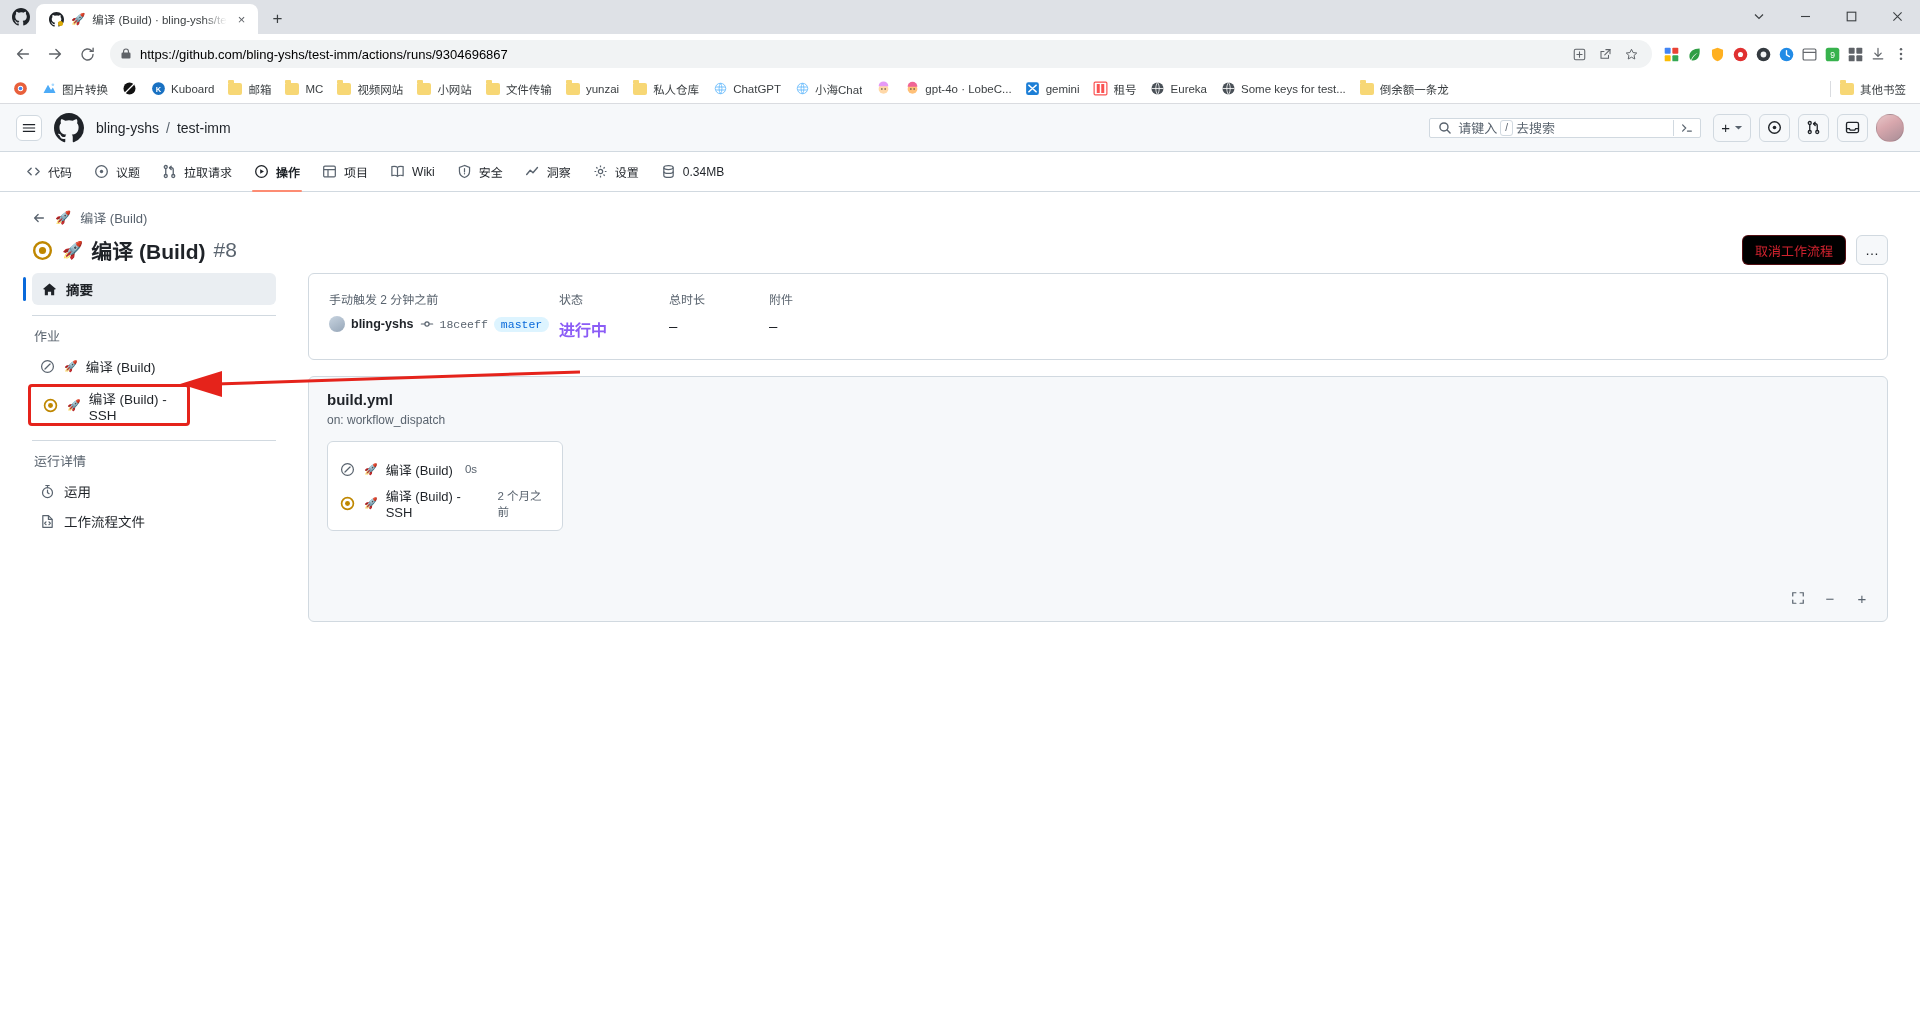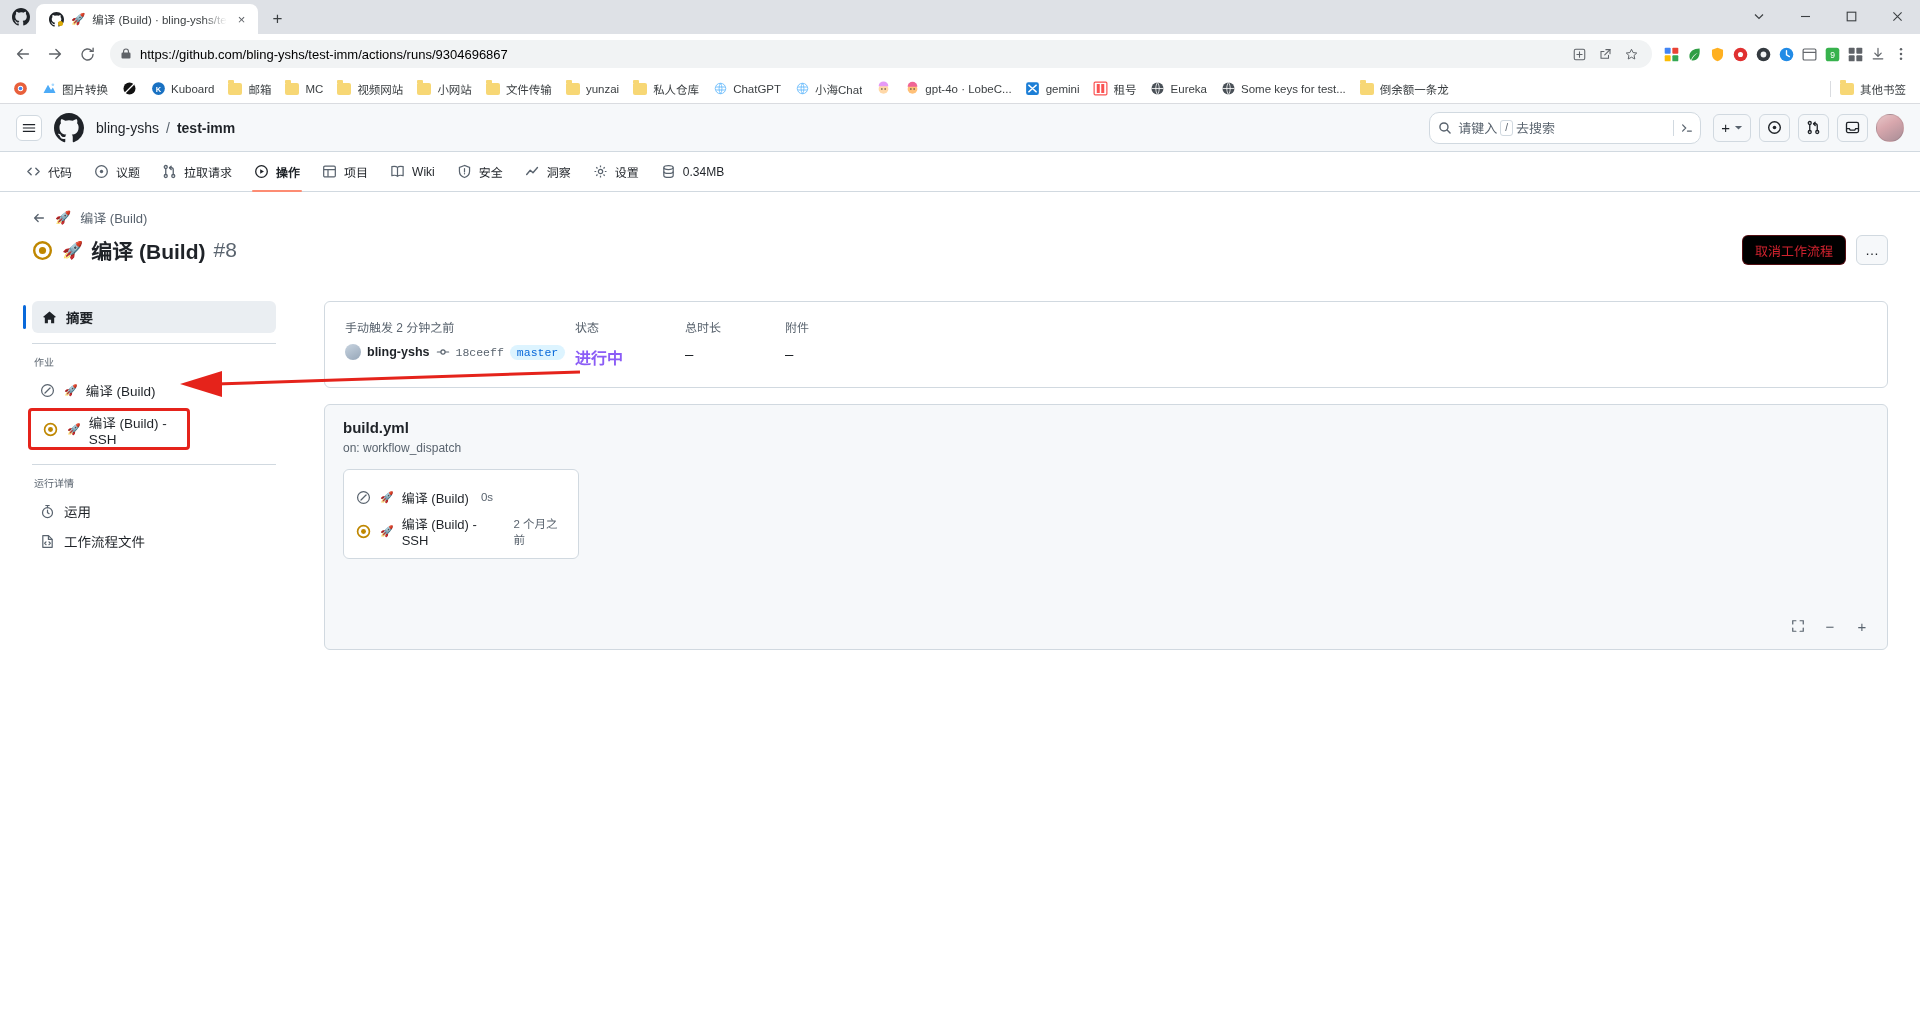--- a/index.html
+++ b/index.html
@@ -87,24 +87,24 @@
   .gh-header {
     height: 48px; background: #f6f8fa; border-bottom: 1px solid #d1d9e0;
     display: flex; align-items: center; padding: 0 16px; gap: 12px; flex: 0 0 48px;
   }
   .hamburger { width: 26px; height: 26px; border: 1px solid #d1d9e0; border-radius: 6px;
     display: flex; align-items: center; justify-content: center; background: #fff; }
   .gh-mark { width: 30px; height: 30px; display: flex; align-items: center; justify-content: center; }
   .breadcrumb { display: flex; align-items: center; gap: 7px; font-size: 14px; color: #1f2328; }
   .bc-owner { color: #1f2328; }
   .bc-slash { color: #59636e; }
-  .bc-repo { font-weight: bold; color: #1f2328; }
+  .bc-repo { font-weight: normal; color: #1f2328; }
   .hdr-spacer { flex: 1; }
   .gh-search {
-    width: 272px; height: 32px; border: 1px solid #d1d9e0; border-radius: 10px;
+    width: 272px; height: 20px; border: 1px solid #d1d9e0; border-radius: 2px;
     background: #fff; display: flex; align-items: center; padding: 0 6px 0 8px;
     font-size: 13px; color: #59636e; gap: 6px;
   }
   .gh-search .si { display: flex; align-items: center; color: #59636e; }
   .gs-text { flex: 1; display: flex; align-items: center; gap: 3px; white-space: nowrap; }
   .slash-key {
     border: 1px solid #d1d9e0; border-radius: 3px; font-size: 10px; line-height: 1;
     padding: 2px 4px; color: #59636e;
   }
   .gs-div { width:1px; height:16px; background:#d1d9e0; }
@@ -147,35 +147,35 @@
   .title-spacer { flex: 1; }
   .btn-cancel {
     height: 30px; border: 1px solid rgba(207,34,46,.4); border-radius: 6px; background: #000000;
     color: #cf222e; font-size: 13px; padding: 0 12px; display: flex; align-items: center;
   }
   .btn-dots {
     height: 30px; width: 32px; border: 1px solid #d1d9e0; border-radius: 6px; background: #f6f8fa;
     color: #1f2328; display: flex; align-items: center; justify-content: center; font-size: 14px;
   }
 
-  .run-layout { display: flex; gap: 16px; margin-top: 36px; }
+  .run-layout { display: flex; gap: 0; margin-top: 8px; }
 
   
   .sidebar { width: 260px; flex: 0 0 260px; padding-right: 16px; }
   .side-summary {
     height: 32px; display: flex; align-items: center; gap: 9px;
     background: #eaeef2; border-radius: 6px; padding: 0 10px;
     font-size: 13.5px; font-weight: bold; color: #1f2328; position: relative;
   }
   .side-summary:before {
     content: ''; position: absolute; left: -9px; top: 4px; bottom: 4px; width: 3px;
     background: #0969da; border-radius: 3px;
   }
   .side-divider { height: 1px; background: #d1d9e0; margin: 10px 0 10px; }
-  .side-group-title { font-size: 10px; color: #59636e; margin: 4px 0 6px 2px; }
+  .side-group-title { font-size: 13px; color: #59636e; margin: 4px 0 6px 2px; }
   .job-item {
     height: 30px; display: flex; align-items: center; gap: 8px; padding: 0 8px;
     font-size: 13.5px; color: #1f2328; border-radius: 6px; margin-bottom: 2px;
   }
   .job-item .ji-ic { display: flex; align-items: center; flex: 0 0 16px; }
   .job-highlight {
     border: 3px solid #e5231b; border-radius: 4px; padding: 3px 4px;
     margin: 3px 0 3px -4px; width: 162px;
   }
   .job-highlight .job-item { margin-bottom: 0; }

